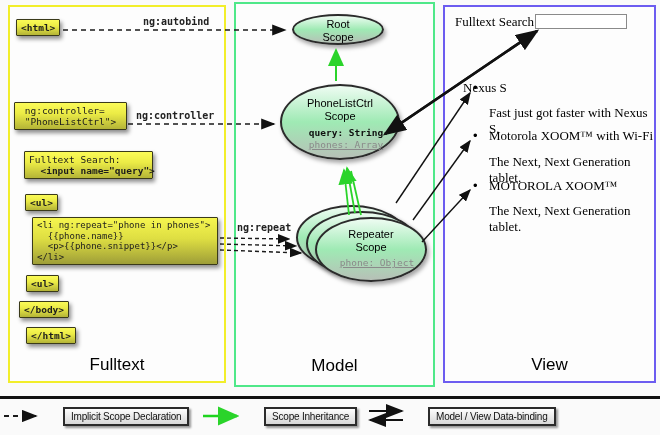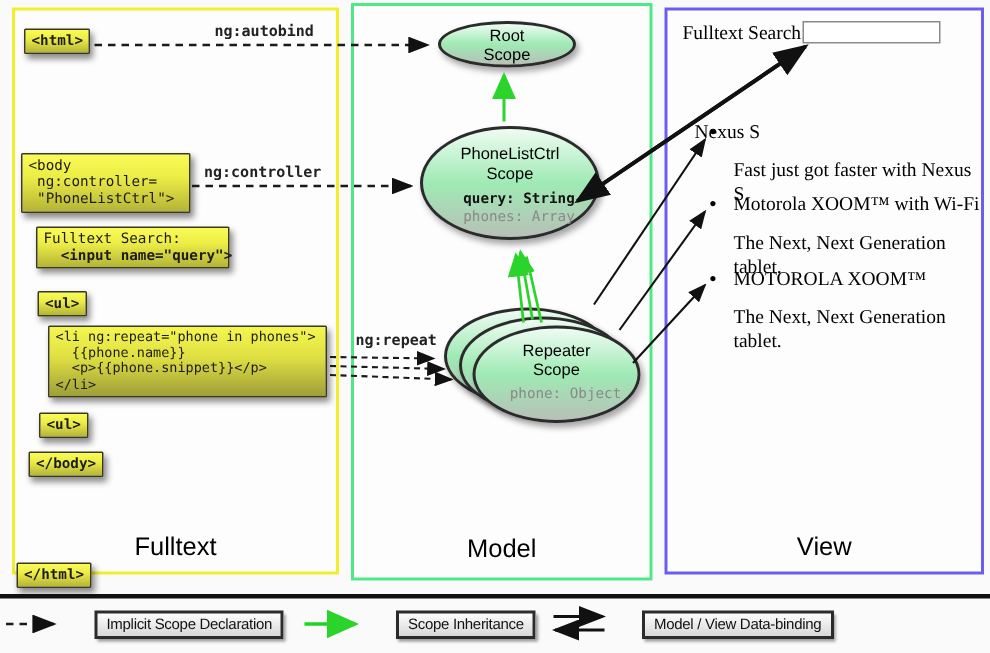--- a/index.html
+++ b/index.html
@@ -16,21 +16,21 @@
   .codebox.bold{font-weight:bold;}
   .pre{white-space:pre;display:block;}
   .edge-label{position:absolute;font-family:"DejaVu Sans Mono","Liberation Mono",monospace;
     font-weight:bold;font-size:10px;color:#222;}
   .ellipse{position:absolute;box-sizing:border-box;border:2px solid #2b2b2b;border-radius:50%;
     background:linear-gradient(180deg,#eefcf2 0%,#9feab4 50%,#b7c0b7 100%);
     box-shadow:2px 3px 4px rgba(0,0,0,.35);text-align:center;color:#000;}
   .scope-name{font-size:11px;line-height:1.15;}
   .scope-prop{font-family:"DejaVu Sans Mono","Liberation Mono",monospace;font-size:9.5px;line-height:1.25;padding-left:12px;}
   .prop-strong{font-weight:bold;color:#111;}
-  .prop-gray{color:#8a8a8a;}
+  .prop-gray{color:#8a8a8a;text-decoration:underline;}
   .view-text{font-family:"Liberation Serif",serif;font-size:13px;color:#000;}
   .bullet{position:absolute;font-size:13px;color:#000;}
   .search-input{position:absolute;width:92px;height:15px;border:1px solid #8a8a8a;
     background:#fff;box-sizing:border-box;font-size:11px;padding:0 2px;}
   .legend-box{position:absolute;white-space:nowrap;text-align:center;
     background:linear-gradient(180deg,#fdfdfd 0%,#d8d8d8 100%);
     border:2px solid #2b2b2b;box-shadow:1.5px 2px 2px rgba(0,0,0,.4);
     font-size:10px;letter-spacing:-0.2px;color:#111;padding:2px 6px;margin-left:21px;}
   .separator{position:absolute;left:0;top:396px;width:660px;height:3px;background:#111;}
   #arrows{position:absolute;left:0;top:0;width:660px;height:435px;pointer-events:none;z-index:5;}
@@ -48,21 +48,20 @@
     <div class="panel-title" style="bottom:6px;">View</div>
   </div>
 
   <div class="panel" style="left:234px;top:2px;width:201px;height:385px;border-color:#4fe889;">
     <div class="panel-title" style="bottom:9px;">Model</div>
   </div>
 
   <div class="codebox bold" style="left:16px;top:19px;">&lt;html&gt;</div>
 
   <div class="codebox" style="left:14px;top:102px;width:113px;">
-    <span class="pre">&lt;body</span>
     <span class="pre"> ng:controller=</span>
     <span class="pre"> "PhoneListCtrl"&gt;</span>
   </div>
 
   <div class="codebox" style="left:24px;top:151px;width:129px;">
     <span class="pre">Fulltext Search:</span>
     <span class="pre" style="font-weight:bold;">  &lt;input name="query"&gt;</span>
   </div>
 
   <div class="codebox bold" style="left:25px;top:194px;">&lt;ul&gt;</div>
@@ -72,21 +71,21 @@
     <span class="pre">&lt;li ng:repeat="phone in phones"&gt;</span>
     <span class="pre">  {{phone.name}}</span>
     <span class="pre">  &lt;p&gt;{{phone.snippet}}&lt;/p&gt;</span>
     <span class="pre">&lt;/li&gt;</span>
   </div>
 
   <div class="codebox bold" style="left:26px;top:275px;">&lt;ul&gt;</div>
 
   <div class="codebox bold" style="left:19px;top:301px;">&lt;/body&gt;</div>
 
-  <div class="codebox bold" style="left:11px;top:327px;margin-top:48px;">&lt;/html&gt;</div>
+  <div class="codebox bold" style="left:26px;top:327px;">&lt;/html&gt;</div>
 
   <div class="edge-label" style="left:143px;top:16px;">ng:autobind</div>
   <div class="edge-label" style="left:136px;top:110px;">ng:controller</div>
   <div class="edge-label" style="left:237px;top:222px;">ng:repeat</div>
 
   <div class="ellipse" style="left:292px;top:14px;width:92px;height:31px;padding-top:2px;">
     <div class="scope-name">Root</div>
     <div class="scope-name">Scope</div>
   </div>
 

